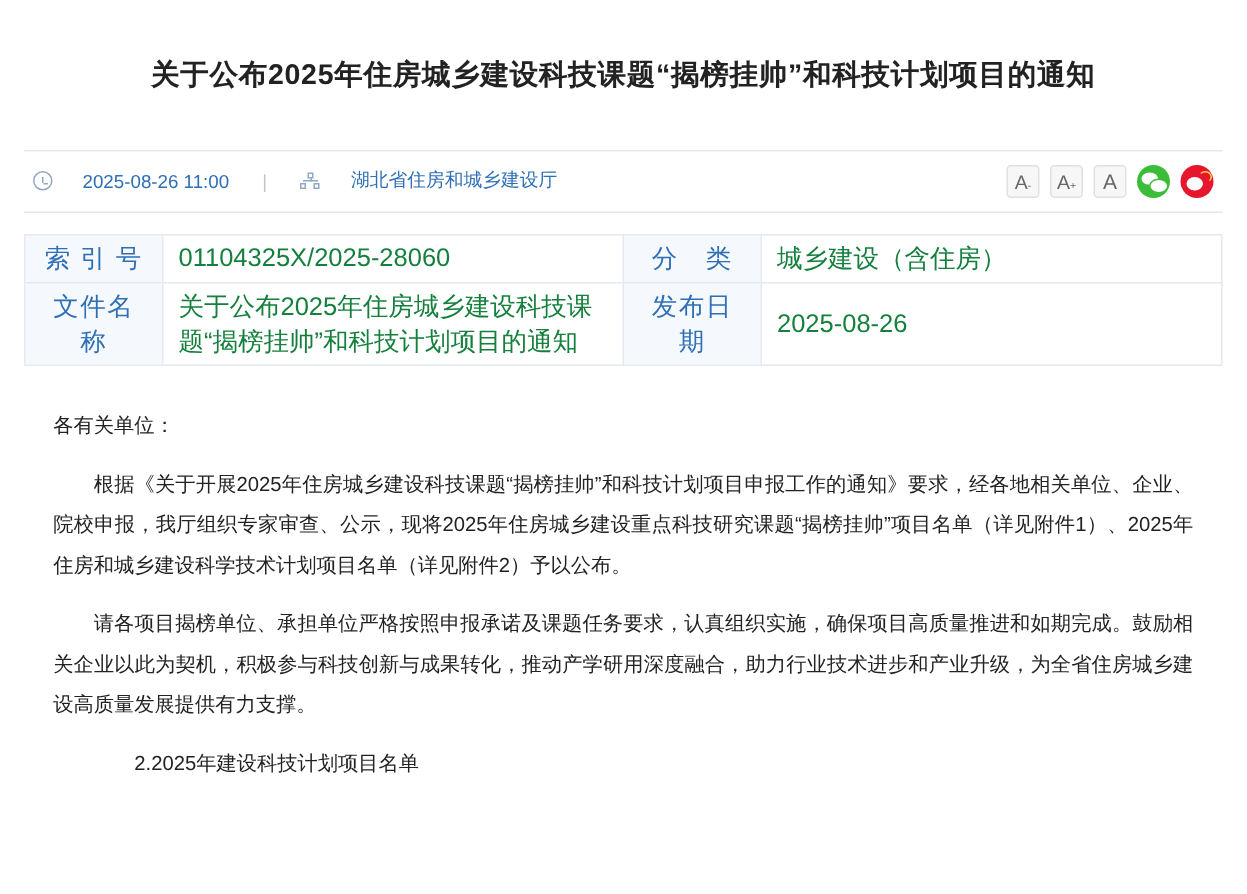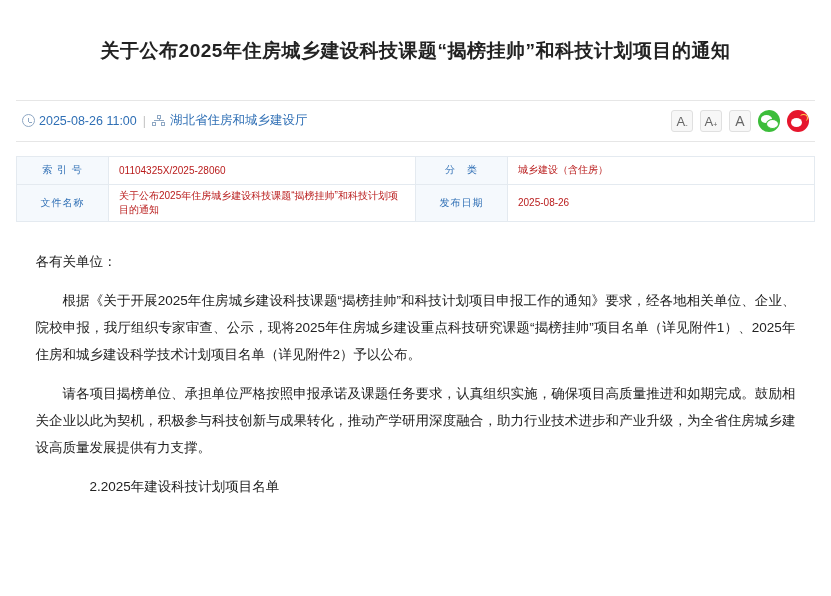--- a/index.html
+++ b/index.html
@@ -41,21 +41,21 @@
     height: 42px;
     display: flex;
     align-items: center;
     padding: 0 6px;
     font-size: 12.5px;
     color: #3a6ea5;
   }
   .meta-left {
     display: flex;
     align-items: center;
-    gap: 4px;
+    gap: 20px;
     flex: 1;
   }
   .clock-icon {
     display: inline-block;
     width: 13px; height: 13px;
     border: 1px solid #8fa8c4;
     border-radius: 50%;
     position: relative;
   }
   .clock-icon::before {
@@ -181,28 +181,28 @@
     border-left-color: transparent;
     border-bottom-color: transparent;
   }
 
   
   .info-table {
     width: 799px;
     margin: 14px auto 0 auto;
     border-collapse: collapse;
     table-layout: fixed;
-    font-size: 10px;
+    font-size: 17px;
   }
   .info-table td {
     border: 1px solid #e4eaf0;
     height: 28px;
     padding: 4px 10px;
     vertical-align: middle;
-    color: #b91c1c;
+    color: #15803d;
   }
   .info-table td.lbl {
     background: #f5f9fd;
     color: #2f6fb5;
     text-align: center;
     width: 92px;
     letter-spacing: 1px;
   }
   .info-table td.lbl.r {
     width: 92px;

